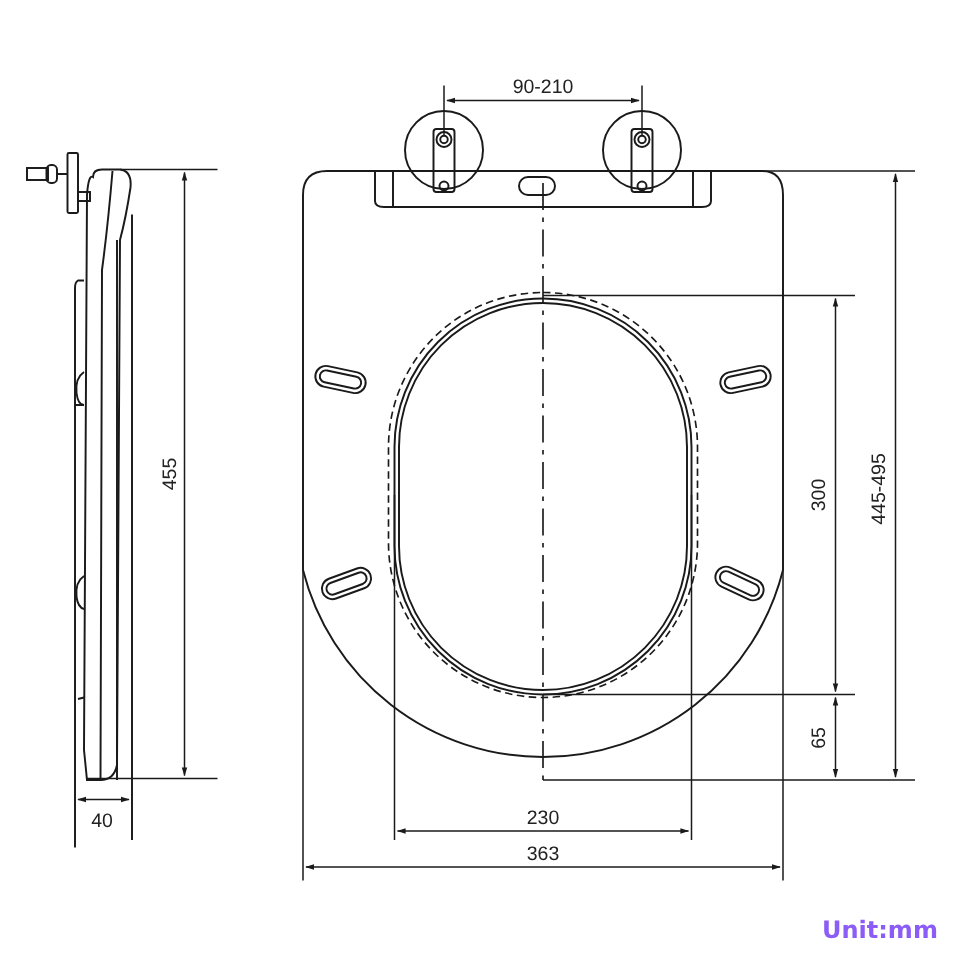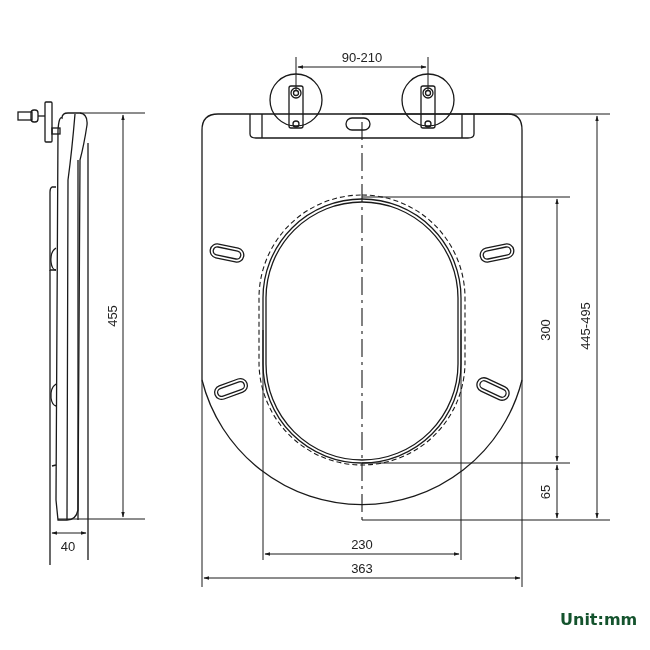--- a/index.html
+++ b/index.html
@@ -3,21 +3,21 @@
 <meta charset="utf-8">
 <style>
   html,body{margin:0;padding:0;background:#ffffff;}
   body{width:650px;height:650px;position:relative;overflow:hidden;font-family:"Liberation Sans","DejaVu Sans",sans-serif;}
   svg{position:absolute;left:0;top:0;}
   .ln{stroke:#1a1a1a;stroke-width:1.3;fill:none;}
   .thin{stroke:#1a1a1a;stroke-width:1;fill:none;}
   .dash{stroke:#1a1a1a;stroke-width:1.1;fill:none;stroke-dasharray:5 3;}
   .center{stroke:#1a1a1a;stroke-width:1.1;fill:none;stroke-dasharray:18 5 3 5;}
   .dimtxt{font-family:"Liberation Sans","DejaVu Sans",sans-serif;font-size:13px;fill:#222;}
-  .unit{position:absolute;left:548px;top:610px;font-family:"DejaVu Sans","Liberation Sans",sans-serif;font-weight:bold;font-size:16px;color:#14532d;margin-left:12px;}
+  .unit{position:absolute;left:548px;top:610px;font-family:"DejaVu Sans","Liberation Sans",sans-serif;font-weight:bold;font-size:16px;color:#8b5cf6;}
 </style>
 </head>
 <body>
 
 <svg width="650" height="650" viewBox="0 0 650 650">
   <defs>
     <marker id="arr" viewBox="0 0 10 10" refX="9" refY="5" markerWidth="6" markerHeight="6" orient="auto-start-reverse">
       <path d="M0,2 L10,5 L0,8 z" fill="#1a1a1a"></path>
     </marker>
   </defs>

